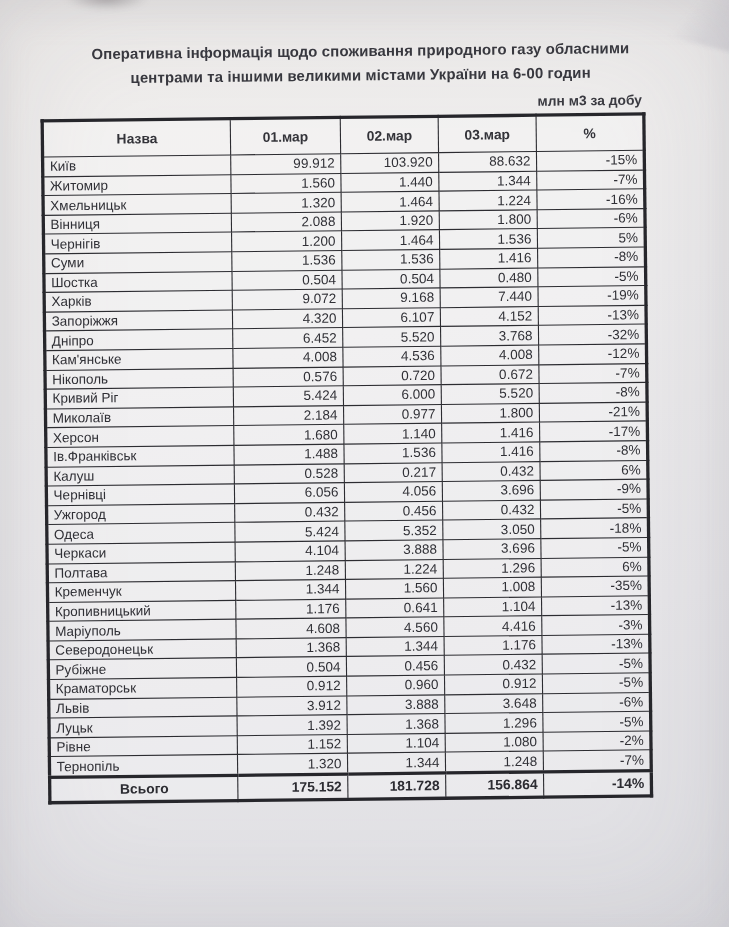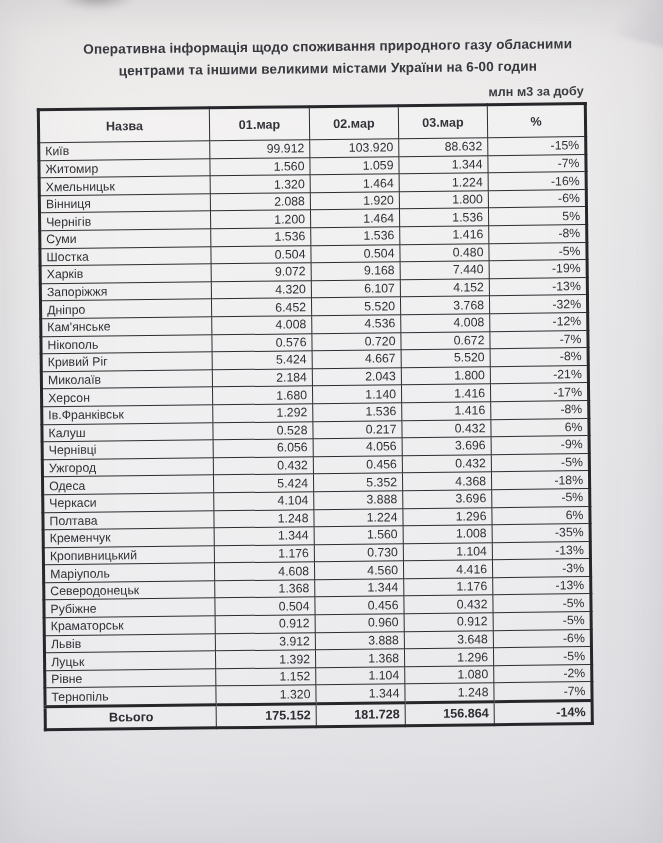--- a/index.html
+++ b/index.html
@@ -96,21 +96,21 @@
         <tr>
           <td class="name">Київ</td>
           <td class="num">99.912</td>
           <td class="num">103.920</td>
           <td class="num">88.632</td>
           <td class="num">-15%</td>
         </tr>
         <tr>
           <td class="name">Житомир</td>
           <td class="num">1.560</td>
-          <td class="num">1.059</td>
+          <td class="num">1.440</td>
           <td class="num">1.344</td>
           <td class="num">-7%</td>
         </tr>
         <tr>
           <td class="name">Хмельницьк</td>
           <td class="num">1.320</td>
           <td class="num">1.464</td>
           <td class="num">1.224</td>
           <td class="num">-16%</td>
         </tr>
@@ -173,41 +173,41 @@
         <tr>
           <td class="name">Нікополь</td>
           <td class="num">0.576</td>
           <td class="num">0.720</td>
           <td class="num">0.672</td>
           <td class="num">-7%</td>
         </tr>
         <tr>
           <td class="name">Кривий Ріг</td>
           <td class="num">5.424</td>
-          <td class="num">4.667</td>
+          <td class="num">6.000</td>
           <td class="num">5.520</td>
           <td class="num">-8%</td>
         </tr>
         <tr>
           <td class="name">Миколаїв</td>
           <td class="num">2.184</td>
-          <td class="num">2.043</td>
+          <td class="num">0.977</td>
           <td class="num">1.800</td>
           <td class="num">-21%</td>
         </tr>
         <tr>
           <td class="name">Херсон</td>
           <td class="num">1.680</td>
           <td class="num">1.140</td>
           <td class="num">1.416</td>
           <td class="num">-17%</td>
         </tr>
         <tr>
           <td class="name">Ів.Франківськ</td>
-          <td class="num">1.292</td>
+          <td class="num">1.488</td>
           <td class="num">1.536</td>
           <td class="num">1.416</td>
           <td class="num">-8%</td>
         </tr>
         <tr>
           <td class="name">Калуш</td>
           <td class="num">0.528</td>
           <td class="num">0.217</td>
           <td class="num">0.432</td>
           <td class="num">6%</td>
@@ -223,21 +223,21 @@
           <td class="name">Ужгород</td>
           <td class="num">0.432</td>
           <td class="num">0.456</td>
           <td class="num">0.432</td>
           <td class="num">-5%</td>
         </tr>
         <tr>
           <td class="name">Одеса</td>
           <td class="num">5.424</td>
           <td class="num">5.352</td>
-          <td class="num">4.368</td>
+          <td class="num">3.050</td>
           <td class="num">-18%</td>
         </tr>
         <tr>
           <td class="name">Черкаси</td>
           <td class="num">4.104</td>
           <td class="num">3.888</td>
           <td class="num">3.696</td>
           <td class="num">-5%</td>
         </tr>
         <tr>
@@ -250,21 +250,21 @@
         <tr>
           <td class="name">Кременчук</td>
           <td class="num">1.344</td>
           <td class="num">1.560</td>
           <td class="num">1.008</td>
           <td class="num">-35%</td>
         </tr>
         <tr>
           <td class="name">Кропивницький</td>
           <td class="num">1.176</td>
-          <td class="num">0.730</td>
+          <td class="num">0.641</td>
           <td class="num">1.104</td>
           <td class="num">-13%</td>
         </tr>
         <tr>
           <td class="name">Маріуполь</td>
           <td class="num">4.608</td>
           <td class="num">4.560</td>
           <td class="num">4.416</td>
           <td class="num">-3%</td>
         </tr>

